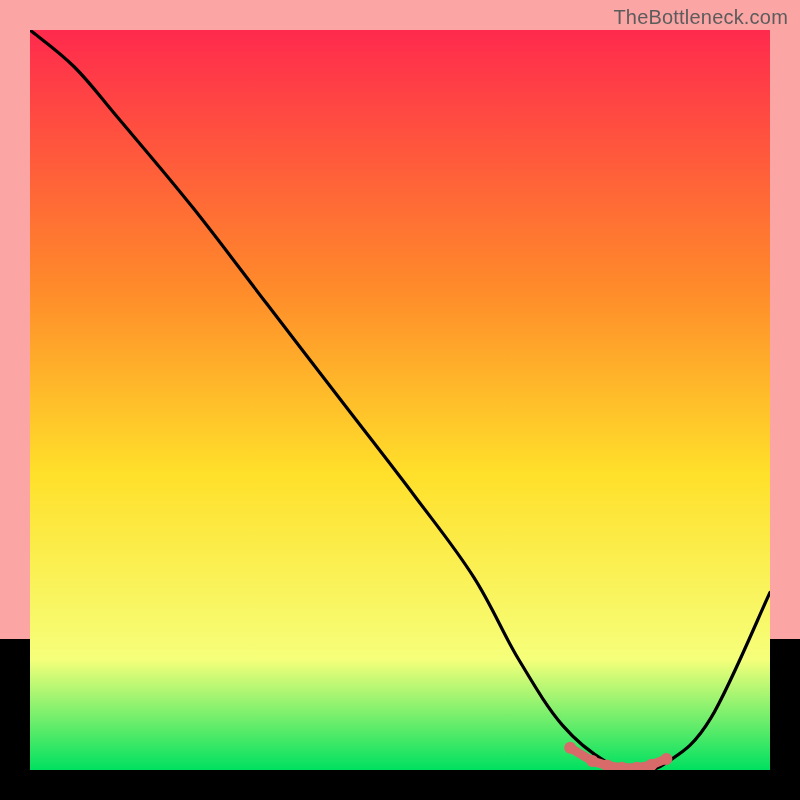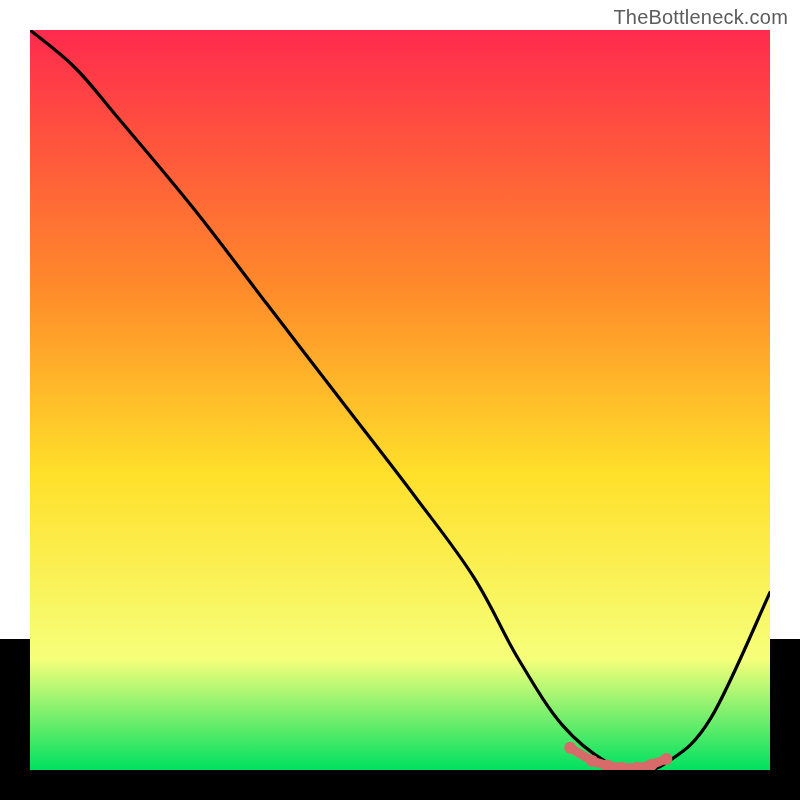--- a/index.html
+++ b/index.html
@@ -8,21 +8,21 @@
     width: 800px;
     height: 800px;
     background: #000;
     font-family: Arial, Helvetica, sans-serif;
     overflow: hidden;
   }
   .frame {
     position: relative;
     width: 800px;
     height: 639px;
-    background: #ffffff;
+    background: #fca5a5;
   }
   .watermark {
     position: absolute;
     top: 6px;
     right: 12px;
     color: #5c5c5c;
     font-size: 20px;
     font-weight: 500;
     letter-spacing: 0.2px;
     z-index: 10;

